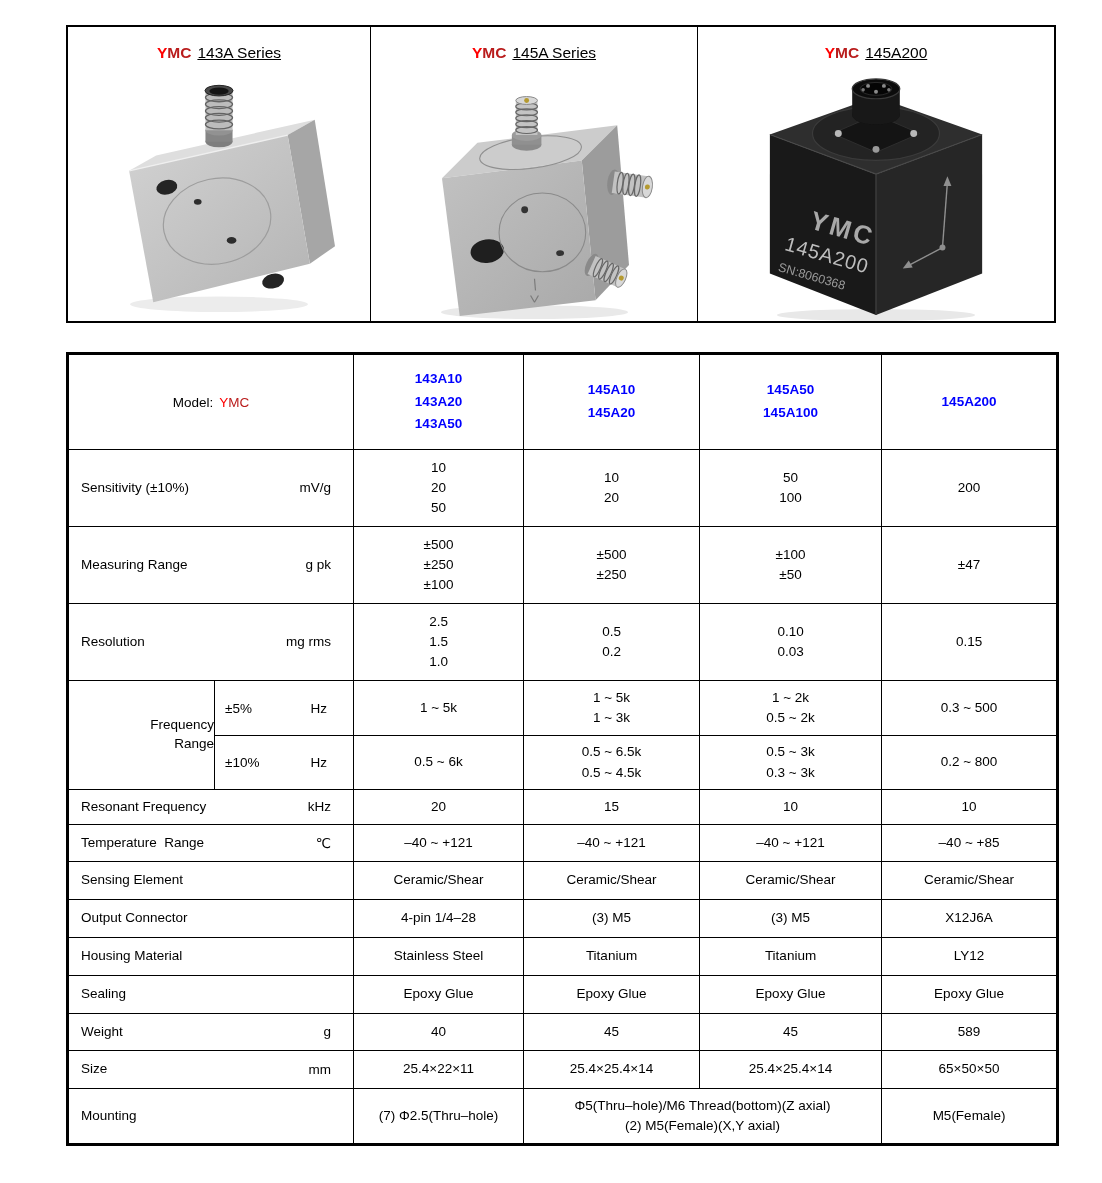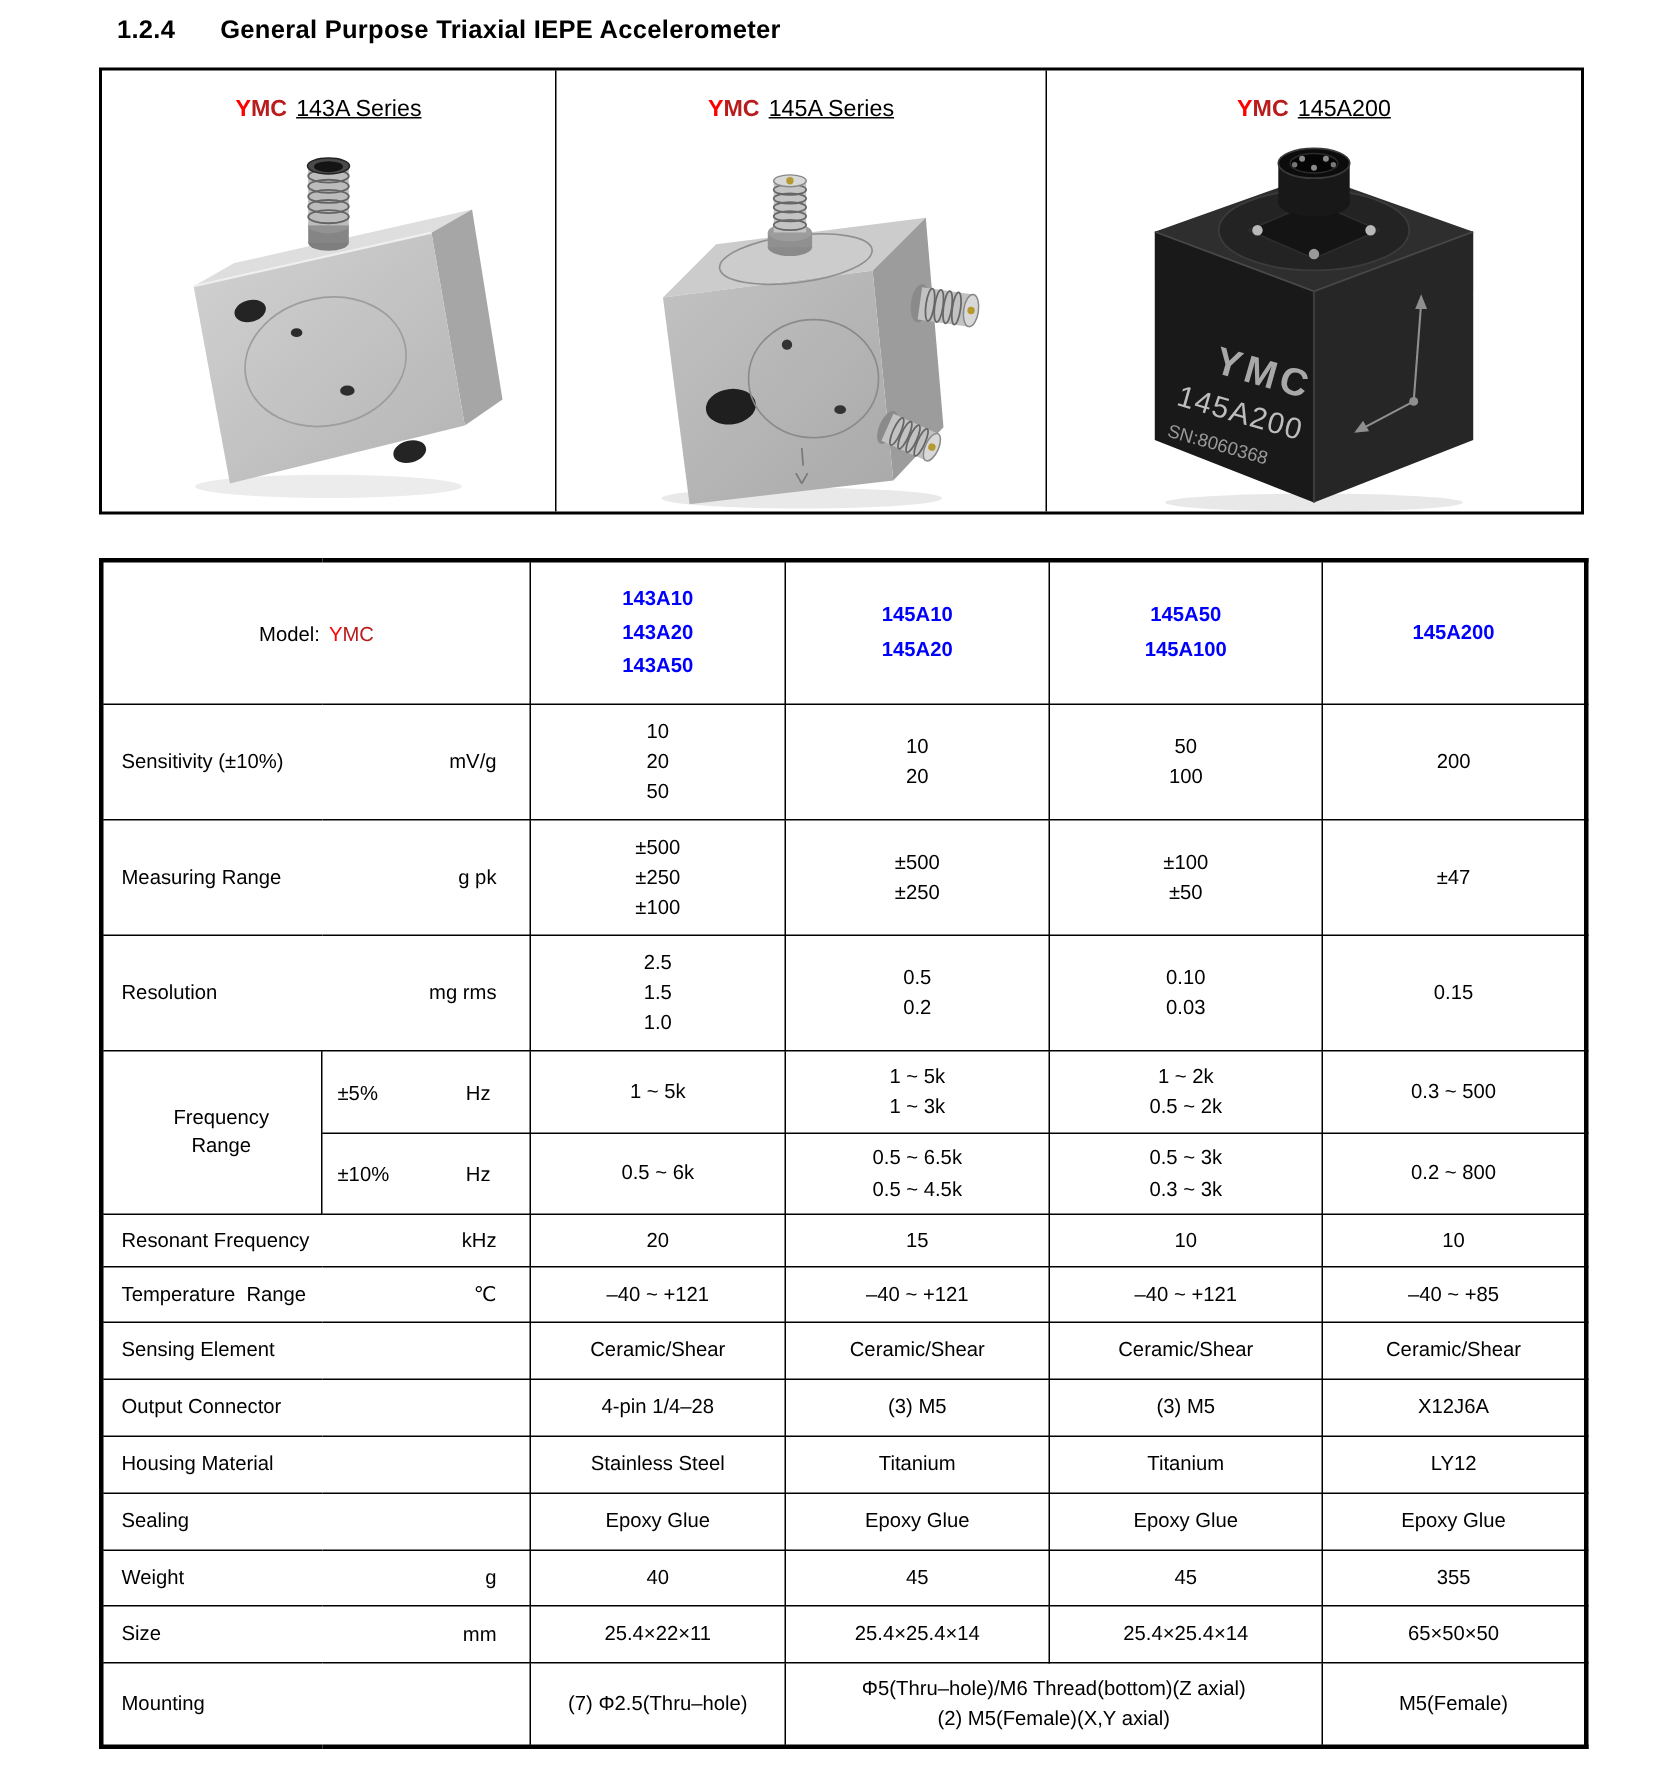--- a/index.html
+++ b/index.html
@@ -30,39 +30,35 @@
   table.spec { border-collapse:collapse; table-layout:fixed; width:990px; margin-top:29px; border:3px solid #000; }
   table.spec td { border:1px solid #000; font-size:13.5px; vertical-align:middle; }
   .rh96{height:96px}.rh77{height:77px}.rh55{height:55px}.rh54{height:54px}
   .rh35{height:35px}.rh37{height:37px}.rh38{height:38px}.rh56{height:56px}
 
   .model-cell { text-align:center; font-size:15px; }
   .model-cell .b { font-weight:normal; }
   .model-cell .brand-y { margin-left:6px; }
   .col-model { color:#0000ff; font-weight:bold; font-size:14.5px; text-align:center; white-space:pre-wrap; line-height:1.7; }
 
-  td.param { text-align:center; }
+  td.param { text-align:right; }
   .pwrap { display:flex; justify-content:space-between; align-items:center; padding:0 22px 0 12px; }
   .plabel { white-space:pre-wrap; line-height:1.4; }
   .punit  { white-space:nowrap; }
   td.freqlabel { border-right-style:hidden; padding-left:12px; }
   td.subspec   { border-left-style:hidden; }
   .subwrap { display:flex; justify-content:space-between; align-items:center; padding:0 26px 0 10px; }
 
   td.val { text-align:center; white-space:pre-wrap; line-height:1.5; padding:2px; }
 </style>
 </head>
 <body>
 
 <div class="content">
 
-  <div class="sec-title">
-    <span>1.2.4</span>
-    <span>General Purpose Triaxial IEPE Accelerometer</span>
-  </div>
 
   <div class="photo-box">
 
     <div class="photo-cell c1">
       <div class="photo-header">
         <span class="brand-y">Y</span>
           <span class="brand-mc">MC</span>
           <span class="series-name">143A Series</span>
       </div>
       <svg class="photo-svg" width="290" height="250" viewBox="0 0 300 252">
@@ -394,21 +390,21 @@
     <tr class="rh37">
       <td colspan="2" class="param">
         <div class="pwrap">
               <span class="plabel">Weight</span>
               <span class="punit">g</span>
             </div>
       </td>
       <td class="val">40</td>
       <td class="val">45</td>
       <td class="val">45</td>
-      <td class="val">355</td>
+      <td class="val">589</td>
     </tr>
 
     <tr class="rh38">
       <td colspan="2" class="param">
         <div class="pwrap">
               <span class="plabel">Size</span>
               <span class="punit">mm</span>
             </div>
       </td>
       <td class="val">25.4×22×11</td>

